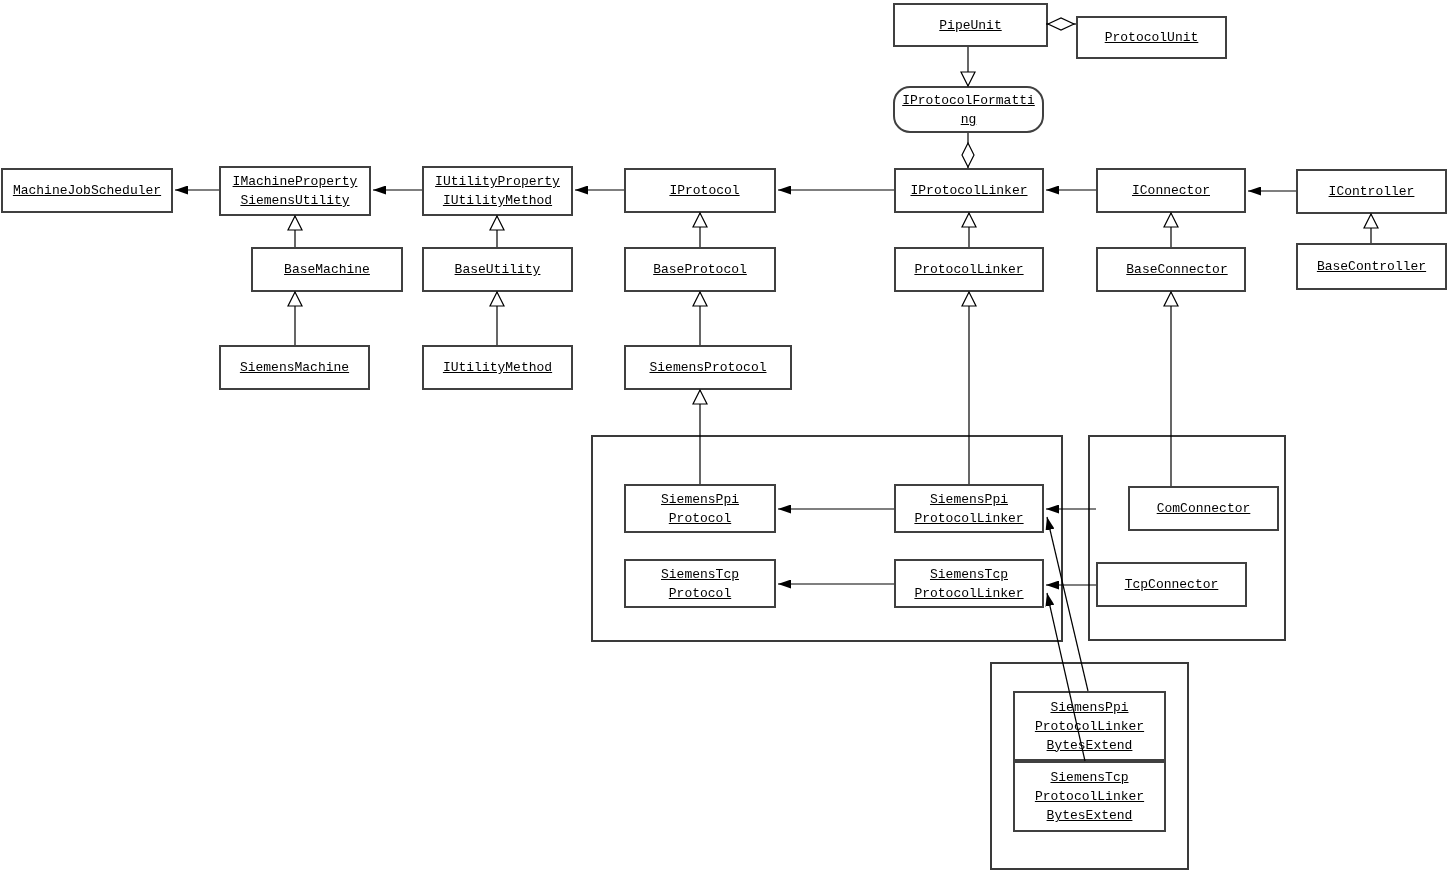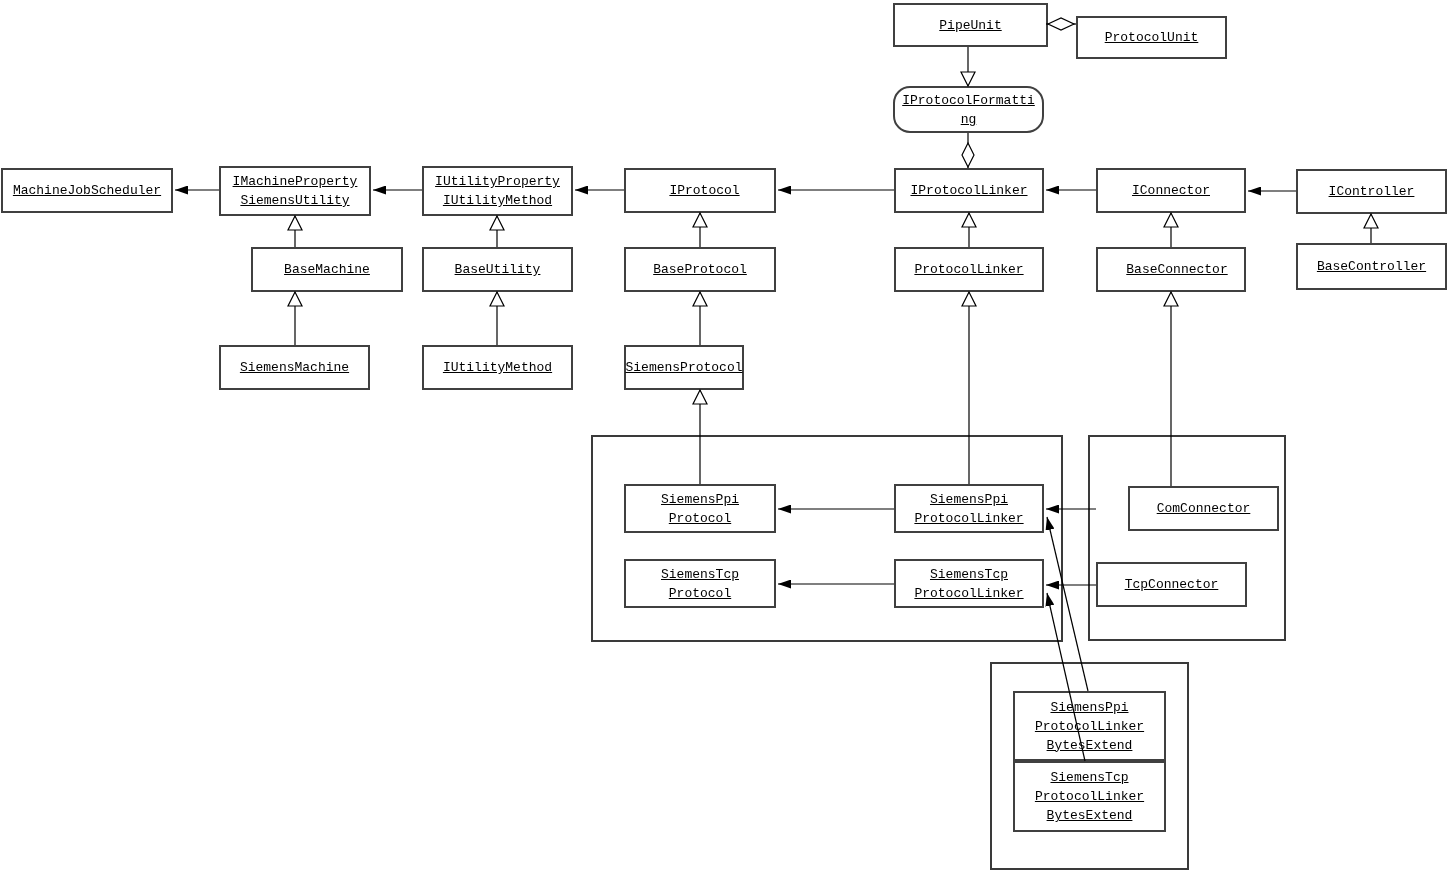--- a/index.html
+++ b/index.html
@@ -105,21 +105,21 @@
   <div class="node" style="left:1296px;top:243px;width:151px;height:47px;">
       <span>BaseController</span>
     </div>
 
   <div class="node" style="left:219px;top:345px;width:151px;height:45px;">
       <span>SiemensMachine</span>
     </div>
   <div class="node" style="left:422px;top:345px;width:151px;height:45px;">
       <span>IUtilityMethod</span>
     </div>
-  <div class="node" style="left:624px;top:345px;width:120px;height:45px;">
+  <div class="node" style="left:624px;top:345px;width:168px;height:45px;">
       <span>SiemensProtocol</span>
     </div>
 
   <div class="node" style="left:624px;top:484px;width:152px;height:49px;">
       <span>SiemensPpi
 Protocol</span>
     </div>
   <div class="node" style="left:894px;top:484px;width:150px;height:49px;">
       <span>SiemensPpi
 ProtocolLinker</span>

